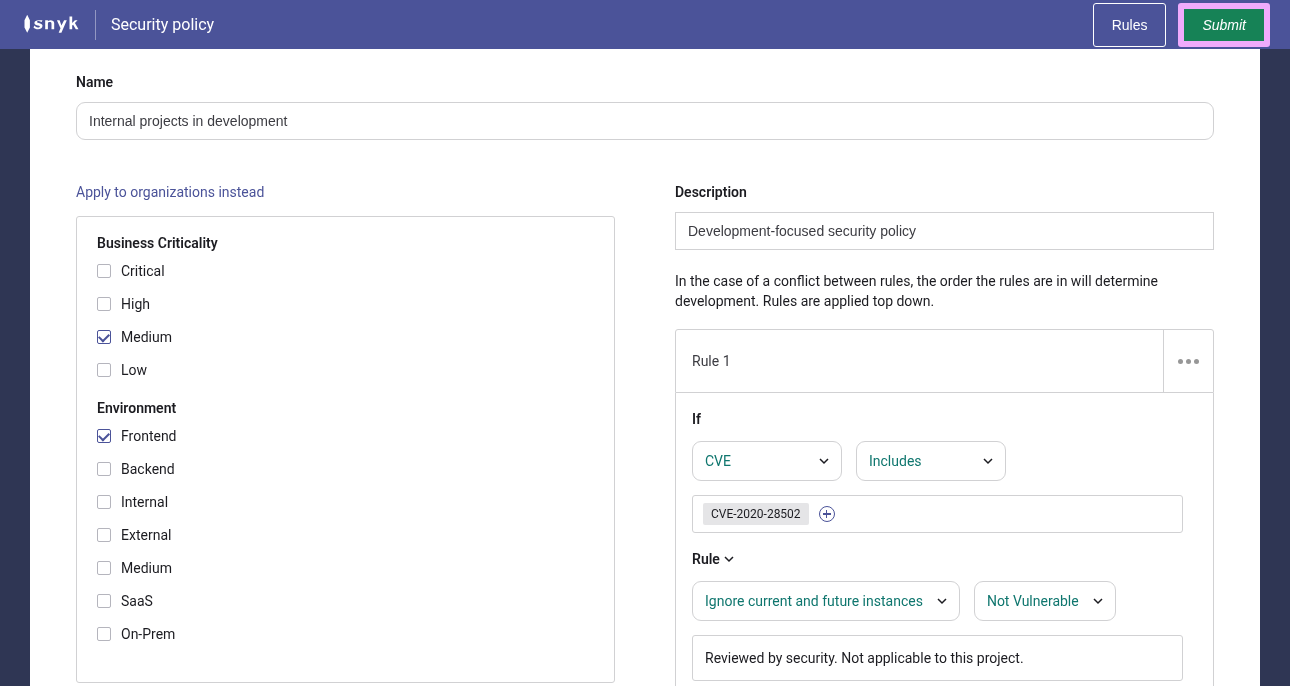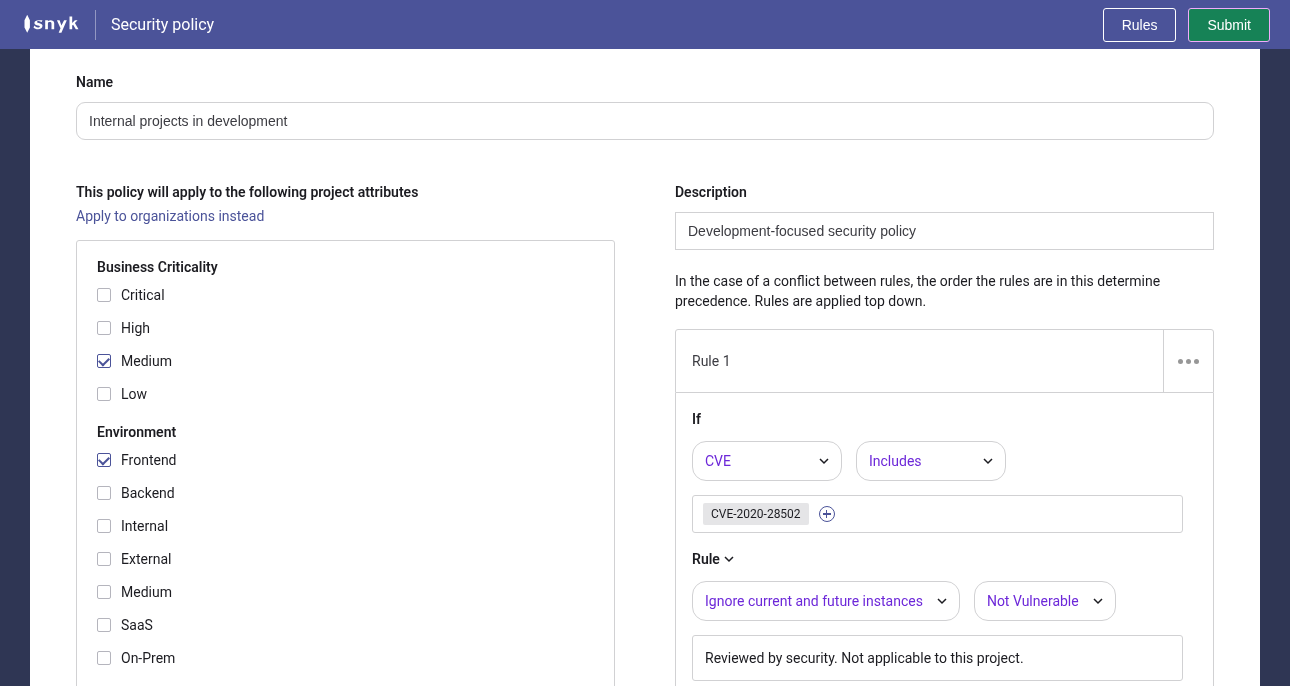--- a/index.html
+++ b/index.html
@@ -52,22 +52,23 @@
       cursor: pointer;
       border: 1px solid transparent;
     }
     .btn-cancel {
       background: transparent;
       border: 1px solid #ffffff;
       color: #ffffff;
     }
     .btn-submit {
       background: #168256;
-      border: 1px solid #f0abfc;
+      border: 6px solid #f0abfc;
       color: #ffffff;
+      font-style: italic;
     }
     .outer-frame {
       background: #2f3654;
       min-height: calc(100vh - 63px);
       padding: 0;
     }
     .content-panel {
       background: #ffffff;
       margin: 0 30px;
       min-height: calc(100vh - 63px);
@@ -225,29 +226,29 @@
       align-items: center;
       gap: 4px;
     }
     .select-row {
       display: flex;
       gap: 14px;
       margin-bottom: 14px;
     }
     .select-box {
       border: 1px solid #d1d1d3;
-      border-radius: 14px;
+      border-radius: 9px;
       padding: 11px 12px;
       display: flex;
       align-items: center;
       justify-content: space-between;
       gap: 50px;
       cursor: pointer;
       font-size: 14px;
-      color: #6d28d9;
+      color: #0f766e;
       min-width: 140px;
     }
     .select-box.wide {
       min-width: 150px;
     }
     .chevron {
       width: 10px;
       height: 10px;
       flex-shrink: 0;
     }
@@ -323,21 +324,20 @@
 
 <div class="outer-frame">
   <div class="content-panel">
 
     <label class="field-label">Name</label>
     <input type="text" class="text-input" value="Internal projects in development" style="">
 
     <div class="columns">
 
       <div class="col-left">
-        <div class="section-text">This policy will apply to the following project attributes</div>
         <a class="link-text">Apply to organizations instead</a>
 
         <div class="attributes-box">
 
           <div class="attr-group">
             <div class="attr-group-title">Business Criticality</div>
             <div class="checkbox-row">
               <div class="checkbox"></div>
               <span class="checkbox-label">Critical</span>
             </div>
@@ -387,21 +387,21 @@
             </div>
           </div>
 
         </div>
       </div>
 
       <div class="col-right">
         <label class="field-label" style="font-weight:600">Description</label>
         <input type="text" class="description-input" value="Development-focused security policy" style="">
 
-        <div class="rules-info">In the case of a conflict between rules, the order the rules are in this determine precedence. Rules are applied top down.</div>
+        <div class="rules-info">In the case of a conflict between rules, the order the rules are in will determine development. Rules are applied top down.</div>
 
         <div class="rule-header">
           <span class="rule-title">Rule 1</span>
           <div class="rule-menu">
             <div class="dots">
               <div class="dot"></div>
                 <div class="dot"></div>
                 <div class="dot"></div>
             </div>
           </div>

